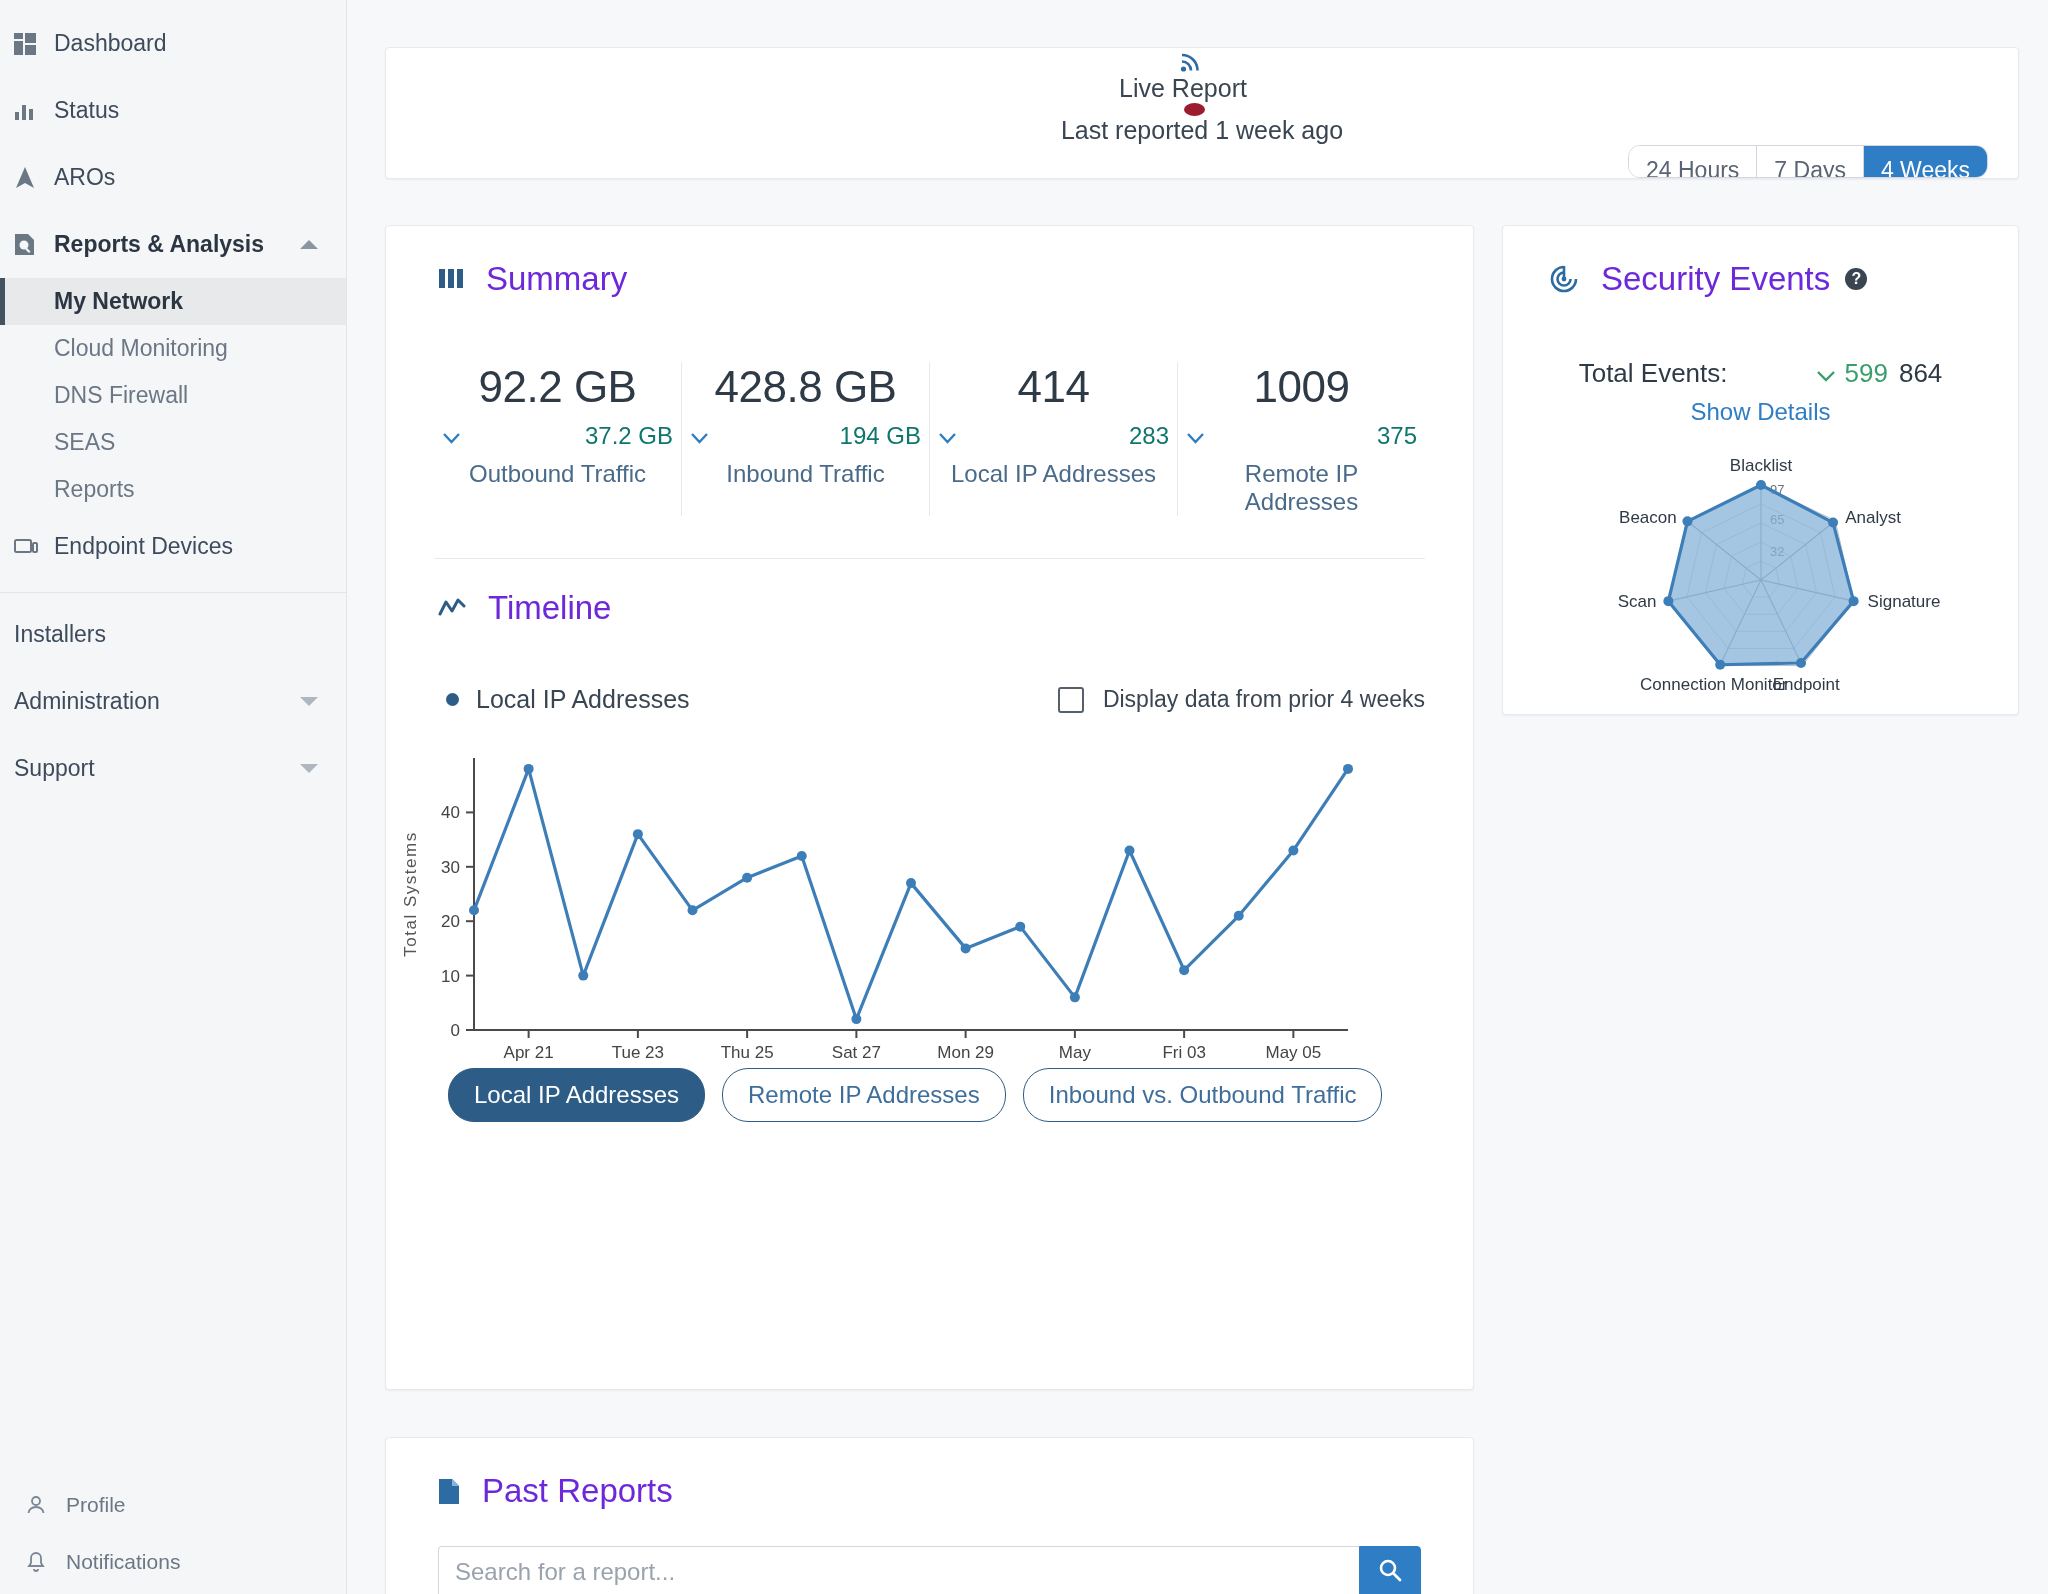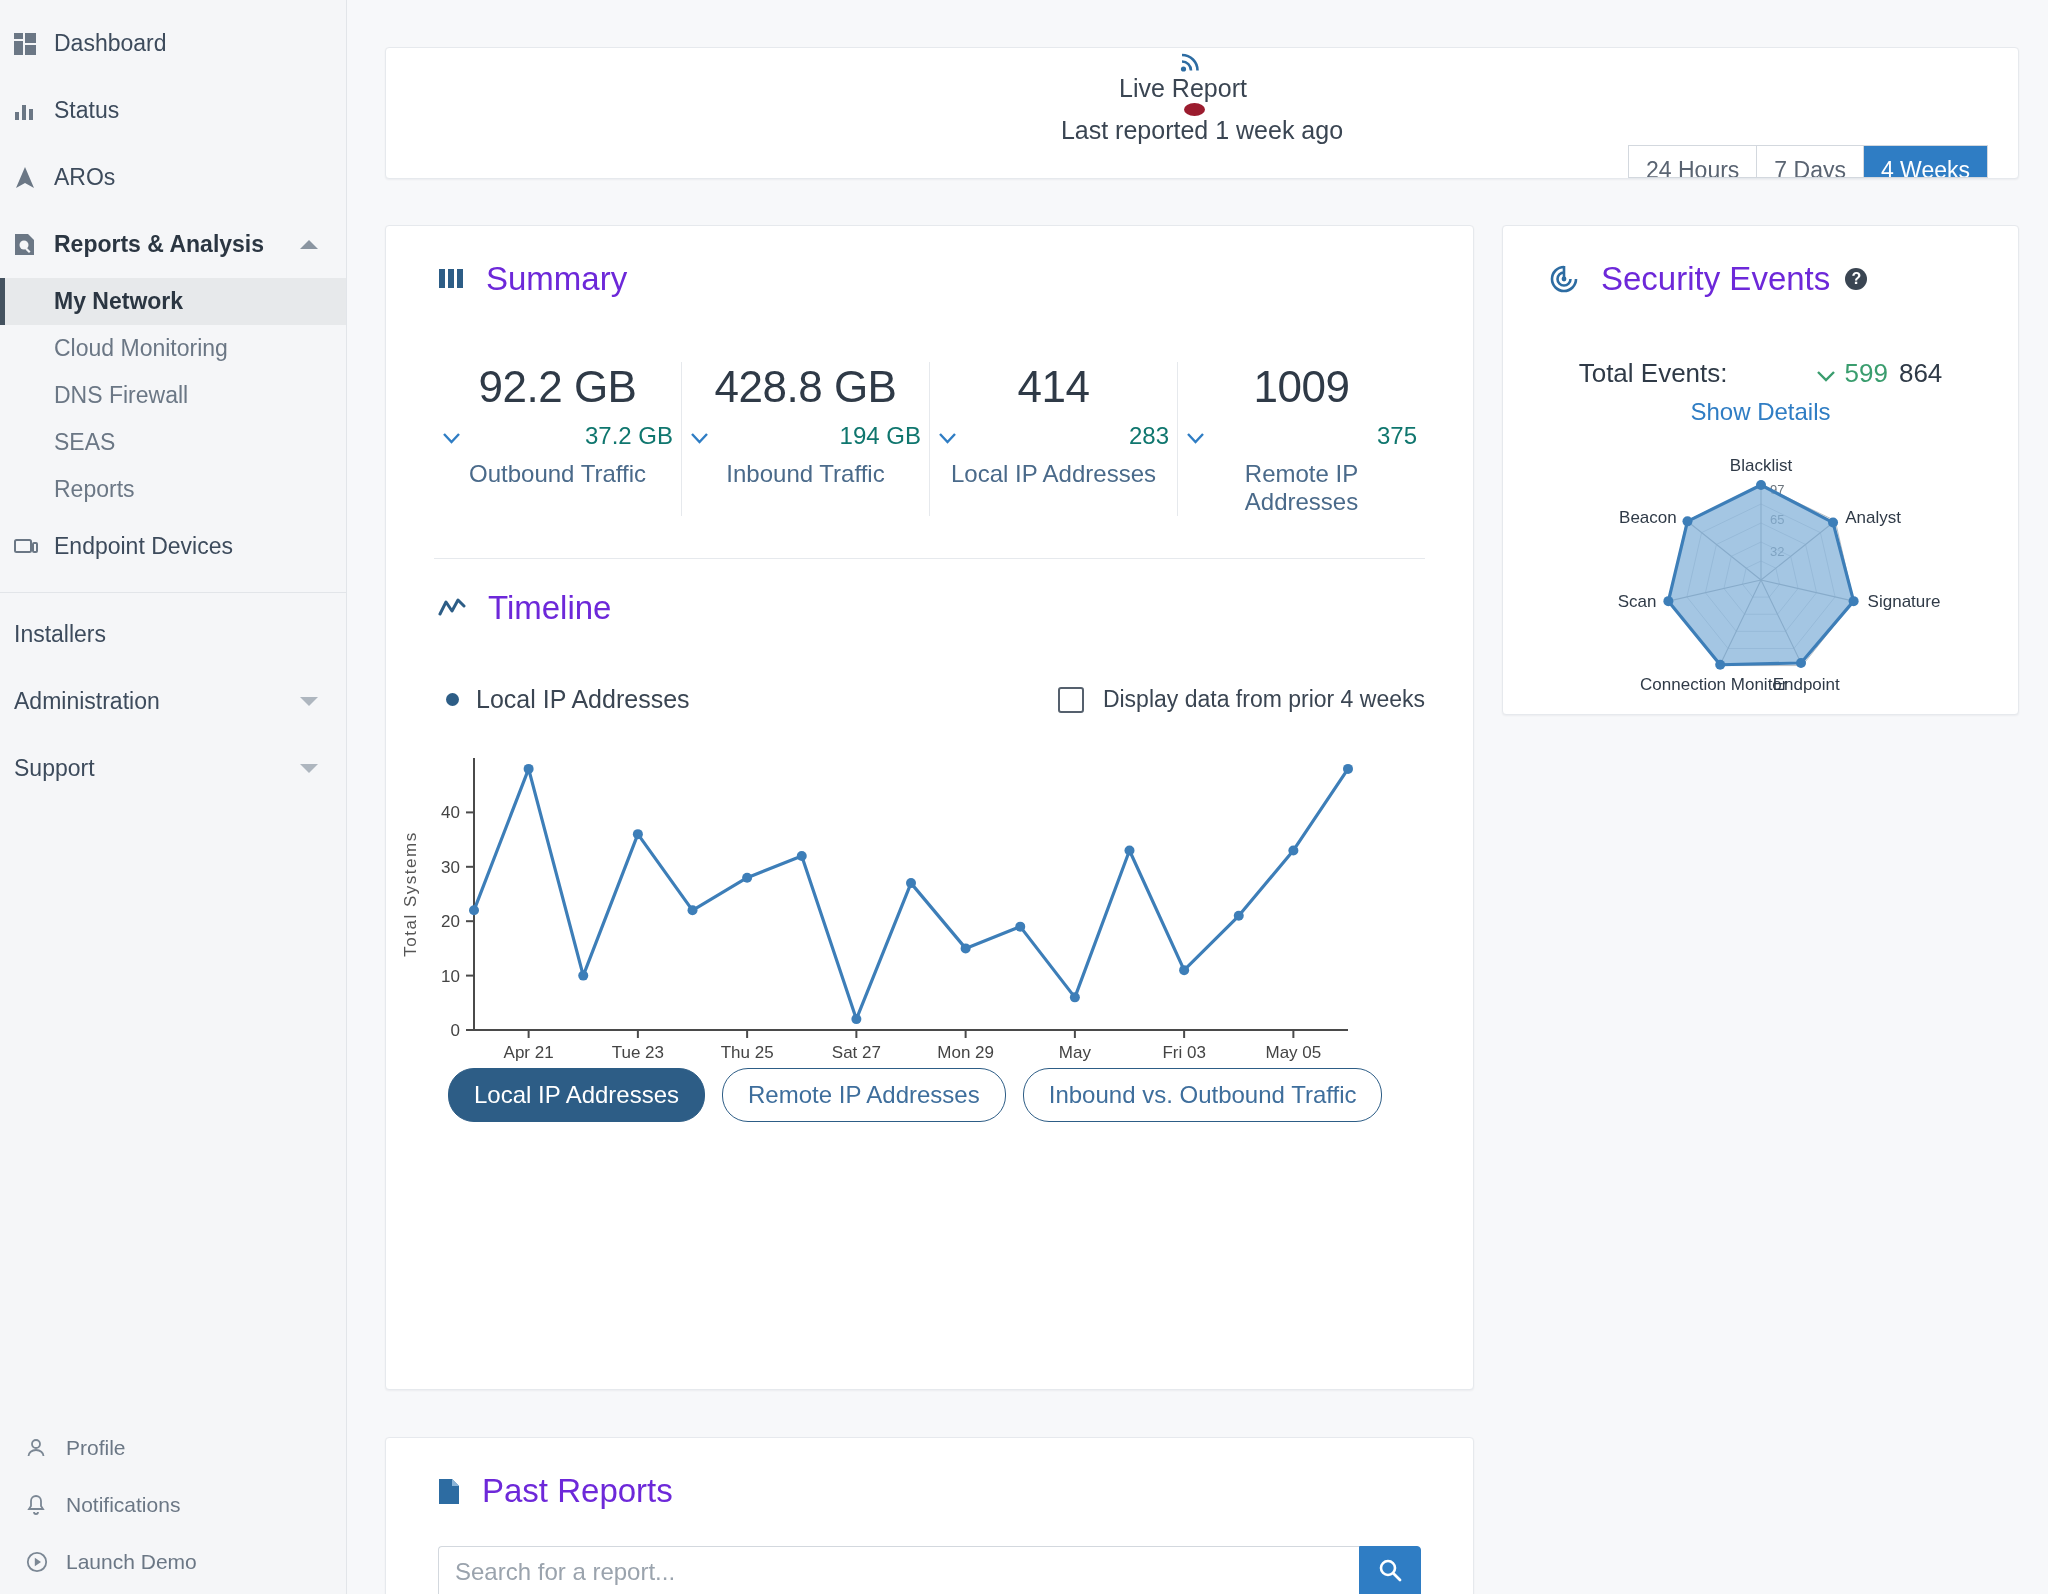--- a/index.html
+++ b/index.html
@@ -63,21 +63,21 @@
 
   
   .topbar {
     position: absolute; left: 38px; top: 47px; width: 1634px; height: 132px;
     display: flex; align-items: center; padding: 0 30px;
   }
   .topbar .rss { color: #2d6ca2; margin-right: 20px; display:flex; align-items:center; }
   .topbar .title { font-size: 25px; color: #3a4552; margin-right: 38px; }
   .dot-red { width: 21px; height: 21px; border-radius: 50%; background: #9b1c2e; margin-right: 15px; }
   .topbar .lastrep { font-size: 25px; color: #3a4552; }
-  .range { margin-left: auto; display: flex; border: 1px solid #d3d8de; border-radius: 0; overflow: hidden; }
+  .range { margin-left: auto; display: flex; border: 1px solid #d3d8de; border-radius: 12px; overflow: hidden; }
   .range button {
     font-family: inherit; font-size: 23px; color: #5a6472;
     background: #fff; border: 0; border-right: 1px solid #d3d8de;
     padding: 11px 17px; cursor: pointer; line-height: 1.2;
   }
   .range button:last-child { border-right: 0; }
   .range button.sel { background: #2f7dc4; color: #fff; }
   #summaryCard { position: absolute; left: 38px; top: 225px; width: 1089px; height: 1165px; }
   .sec-head { display: flex; align-items: center; padding: 34px 0 0 52px; }
   .sec-head .sico { margin-right: 22px; display: flex; align-items: center; }
@@ -242,29 +242,20 @@
         <span class="lbl">Profile</span>
       </div>
       <div class="nav-item">
         <span class="ico">
           <svg width="20" height="22" viewBox="0 0 20 22">
               <path d="M10 2 a5 5 0 0 1 5 5 v5 l2 3 H3 l2-3 V7 a5 5 0 0 1 5-5 z" fill="none" stroke="#7b8794" stroke-width="1.8"></path>
               <path d="M8 18 a2 2 0 0 0 4 0" fill="none" stroke="#7b8794" stroke-width="1.8"></path>
             </svg>
         </span>
         <span class="lbl">Notifications</span>
-      </div>
-      <div class="nav-item">
-        <span class="ico">
-          <svg width="22" height="22" viewBox="0 0 22 22">
-              <circle cx="11" cy="11" r="9.2" fill="none" stroke="#7b8794" stroke-width="1.8"></circle>
-              <path d="M8.8 6.8 L15 11 L8.8 15.2 Z" fill="#7b8794"></path>
-            </svg>
-        </span>
-        <span class="lbl">Launch Demo</span>
       </div>
     </div>
   </div>
 
   <div class="main">
 
     <div class="card topbar">
       <span class="rss">
         <svg width="26" height="26" viewBox="0 0 26 26">
             <circle cx="4.5" cy="21" r="2.6" fill="#2d6ca2"></circle>

